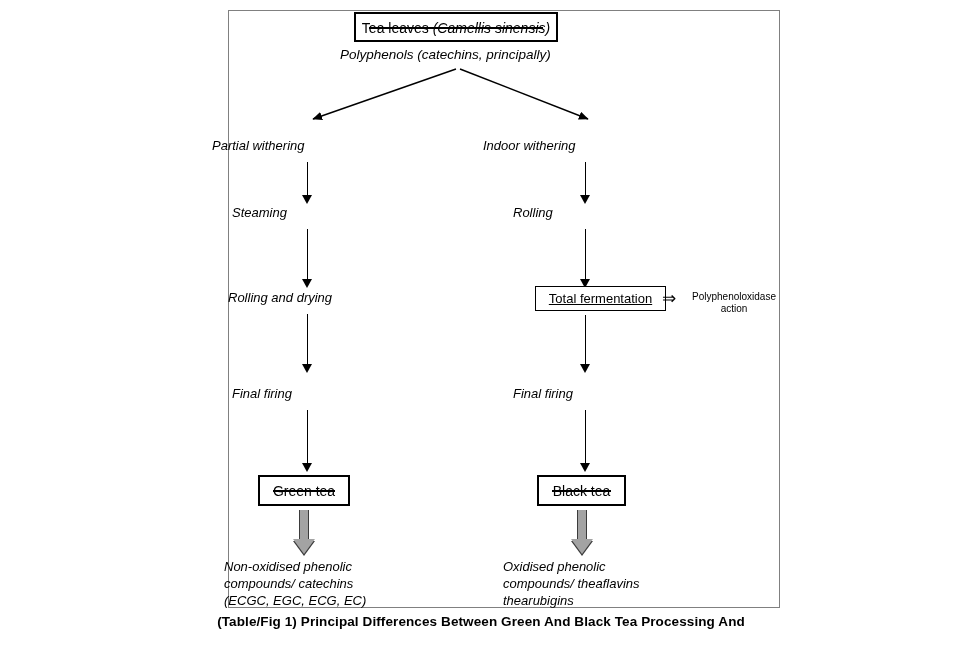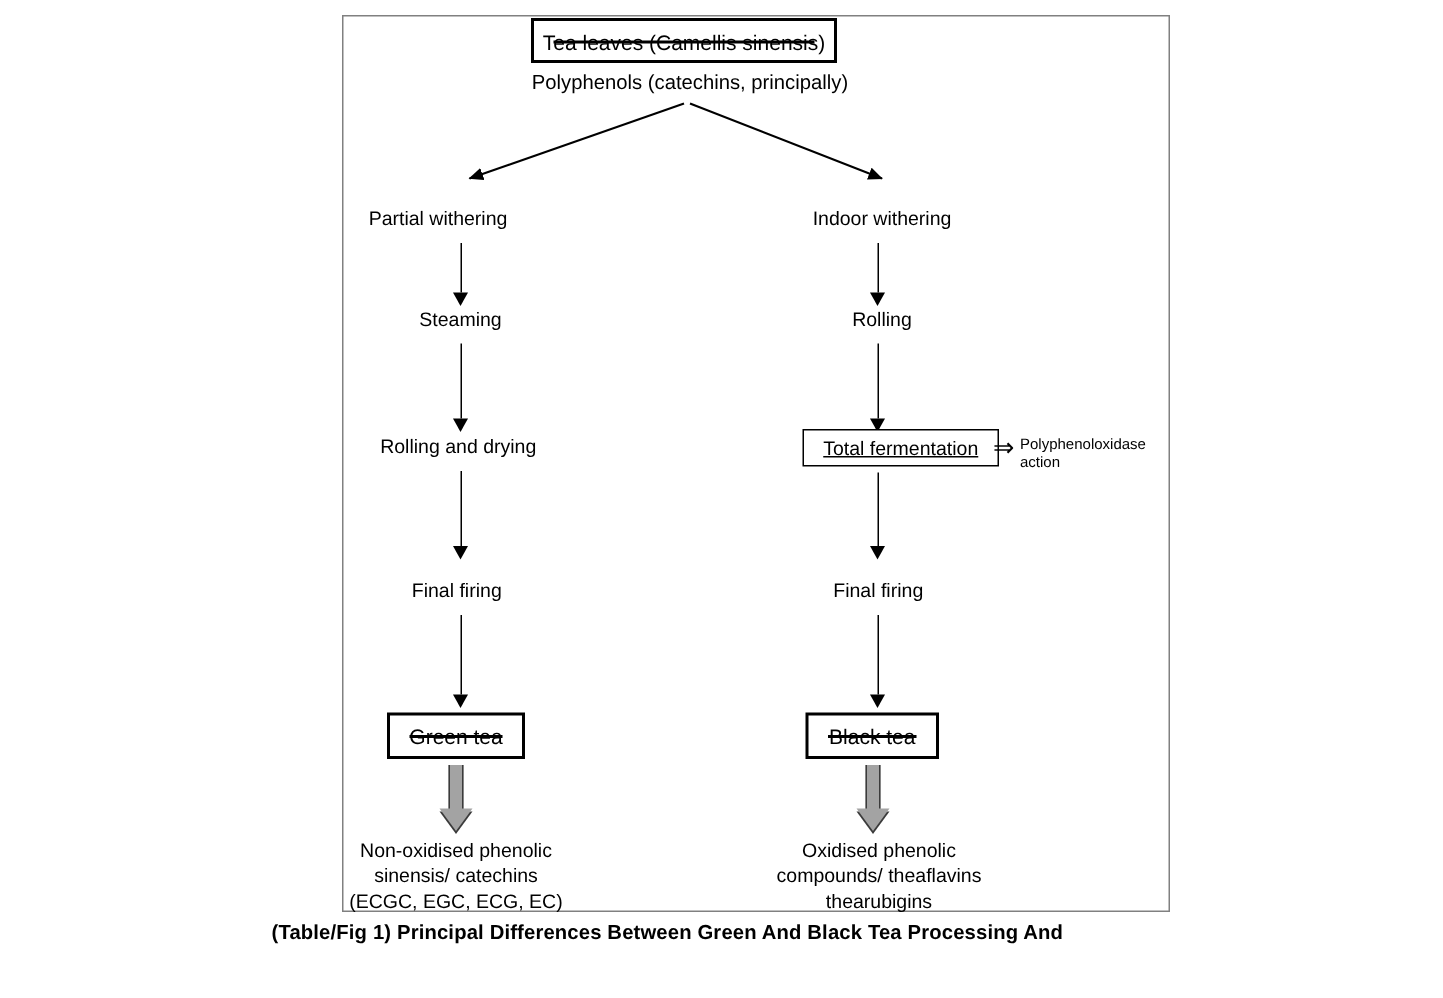--- a/index.html
+++ b/index.html
@@ -26,21 +26,21 @@
     border: 1px solid #808080;
     box-sizing: border-box;
   }
 
   
   .node {
     position: absolute;
     font-size: 13px;
     line-height: 16px;
     white-space: nowrap;
-    text-align: center;
+    font-style: italic;
   }
   .node.multiline { white-space: normal; }
 
   
   .box-single {
     position: absolute;
     border: 1px solid #000;
     background: #fff;
     box-sizing: border-box;
     font-size: 13px;
@@ -138,41 +138,43 @@
     width: 552px;
     height: 110px;
     overflow: visible;
   }
 
   
   #enzyme-annotation {
     position: absolute;
     font-size: 10px;
     line-height: 12px;
+    text-align: center;
     width: 108px;
   }
   #enzyme-arrow {
     position: absolute;
     font-size: 17px;
     line-height: 17px;
   }
 
   
   #caption {
     position: absolute;
     left: 181px;
     top: 612px;
     width: 600px;
+    text-align: center;
     font-size: 13.5px;
     font-weight: bold;
     line-height: 19px;
     letter-spacing: 0.1px;
   }
 
-  .ital { }
+  .ital { font-style: italic; }
 </style>
 </head>
 <body>
 
 <div id="figure-frame"></div>
 
 <div class="box-double" id="title-box" style="left:354px; top:12px; width:204px; height:27px;">
   <div class="inner">
     <span>Tea leaves</span>
     <span>&nbsp;</span>
@@ -227,25 +229,25 @@
 </div>
 
 <div class="block-arrow" style="left:293px; top:510px; height:45px;">
   <div class="bshaft" style="height:31px;"></div>
   <div class="bhead-outline" style="bottom:-1px;"></div>
   <div class="bhead" style="bottom:1px;"></div>
 </div>
 
 <div class="node multiline" style="left:224px; top:558px; width:160px; line-height:17px;">
   <div>Non-oxidised phenolic</div>
-  <div>sinensis/ catechins</div>
+  <div>compounds/ catechins</div>
   <div>(ECGC, EGC, ECG, EC)</div>
 </div>
 
-<div class="node" style="left:508px; top:138px; width:160px;">Indoor withering</div>
+<div class="node" style="left:483px; top:138px; width:160px;">Indoor withering</div>
 
 <div class="v-arrow" style="left:580px; top:162px; height:42px;">
   <div class="shaft" style="height:33px;"></div>
     <div class="head"></div>
 </div>
 
 <div class="node" style="left:513px; top:205px; width:150px;">Rolling</div>
 
 <div class="v-arrow" style="left:580px; top:229px; height:59px;">
   <div class="shaft" style="height:50px;"></div>

